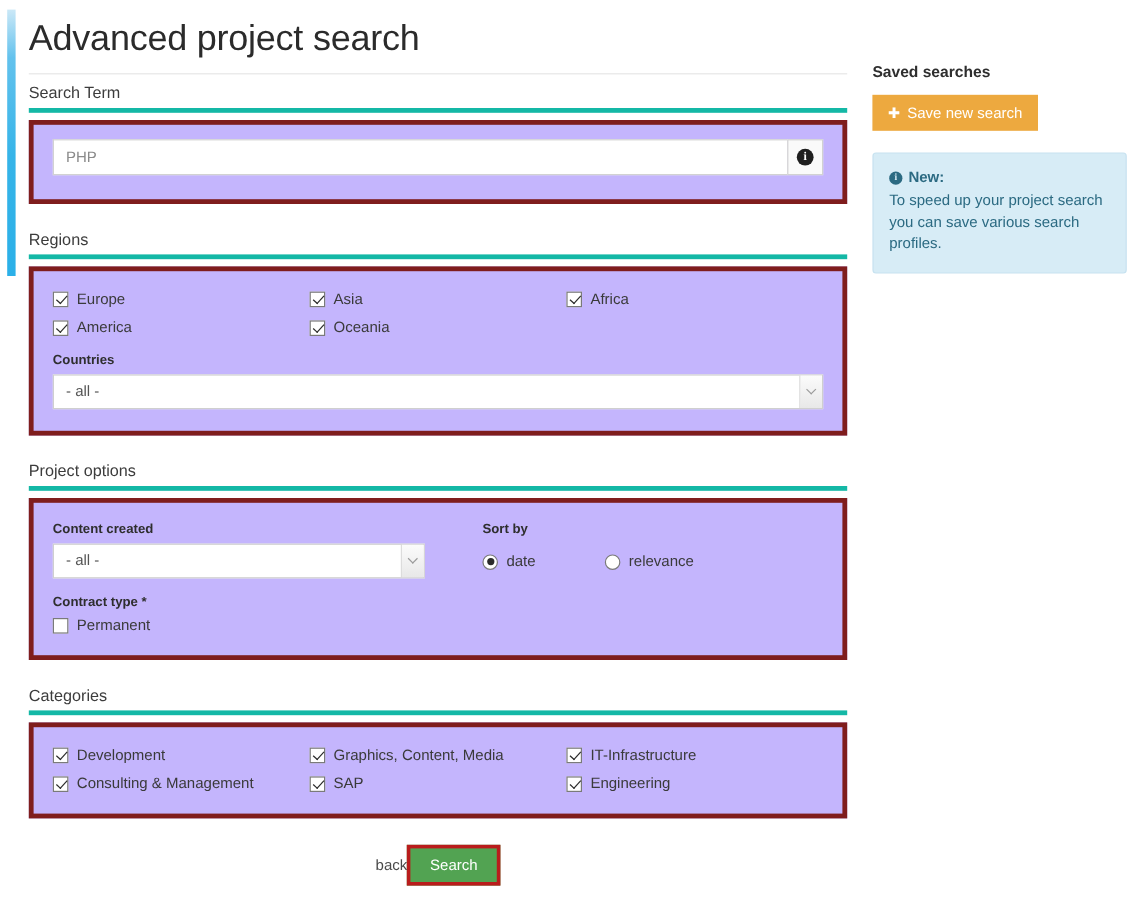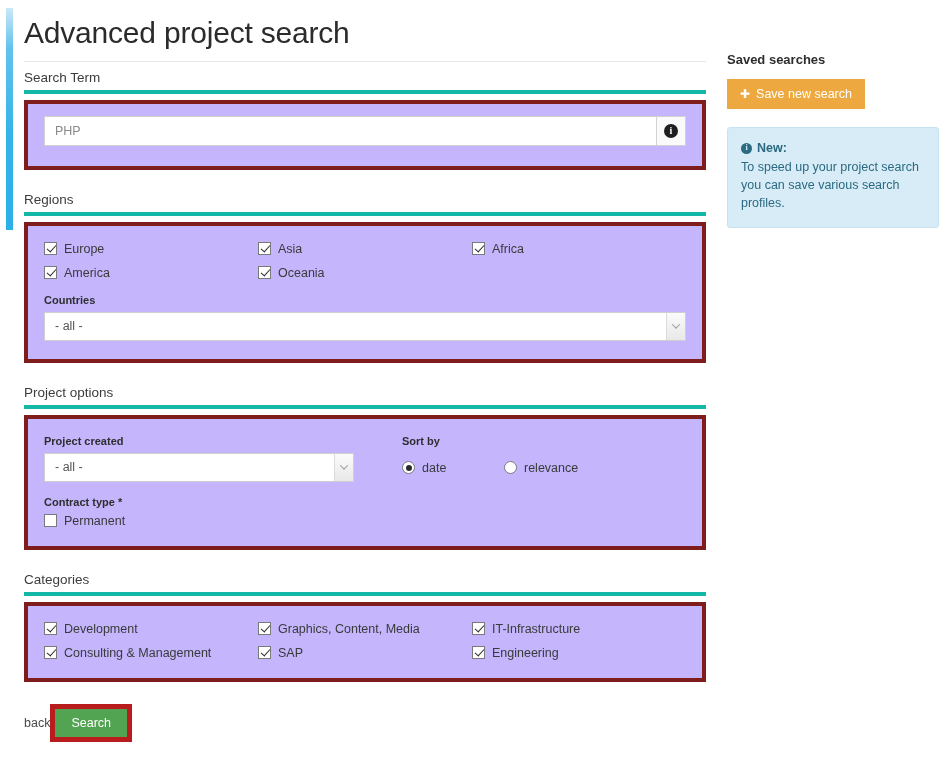--- a/index.html
+++ b/index.html
@@ -83,21 +83,21 @@
     background: #1f1f1f; color: #ffffff;
     font-size: 10px; font-weight: bold;
     display: flex; align-items: center; justify-content: center;
     font-family: "Liberation Serif", serif;
     line-height: 1;
   }
 
   
   .opt-grid { display: grid; grid-template-columns: 1fr 1fr 1fr; row-gap: 10px; }
   .opt {
-    display: flex; align-items: center; gap: 7px;
+    display: flex; align-items: flex-end; gap: 7px;
     font-size: 12.5px; color: #3a3a3a; cursor: pointer;
   }
   .cbx {
     width: 13px; height: 13px; min-width: 13px;
     border: 1px solid #7a7a7a; background: #ffffff;
     display: inline-flex; align-items: center; justify-content: center;
     position: relative;
   }
   .cbx.checked::after {
     content: "";
@@ -157,29 +157,29 @@
 
   
   .po-cols { display: flex; }
   .po-left { width: 340px; }
   .po-right { flex: 1; padding-left: 18px; }
   .sortby-row { display: flex; }
   .sortby-row .opt { width: 102px; }
 
   
   .footer {
-    display: flex; align-items: center; justify-content: flex-start;
+    display: flex; align-items: center; justify-content: center;
     margin-top: 6px;
   }
   .back-link {
     font-size: 12.5px; color: #4a4a4a; text-decoration: none; cursor: pointer;
   }
   .btn-search {
     background: #52a352;
-    border: 5px solid #b91c1c;
+    border: 3px solid #b91c1c;
     color: #ffffff;
     font-size: 12.5px;
     padding: 7px 16px;
     cursor: pointer;
     font-family: "Liberation Sans", sans-serif;
   }
 
   
   .side-title {
     font-size: 13px; font-weight: bold; color: #2e2e2e;
@@ -276,21 +276,21 @@
               <i class="chev"></i>
             </span>
         </div>
       </div>
     </div>
 
     <div class="section-label">Project options</div>
     <div class="panel">
       <div class="po-cols">
         <div class="po-left">
-          <div class="sub-label first">Project created</div>
+          <div class="sub-label first">Content created</div>
           <div class="select-wrap">
             <div class="select-box select-half">
               <span>- all -</span>
               <span class="select-arrow">
                   <i class="chev"></i>
                 </span>
             </div>
           </div>
         </div>
         <div class="po-right">

